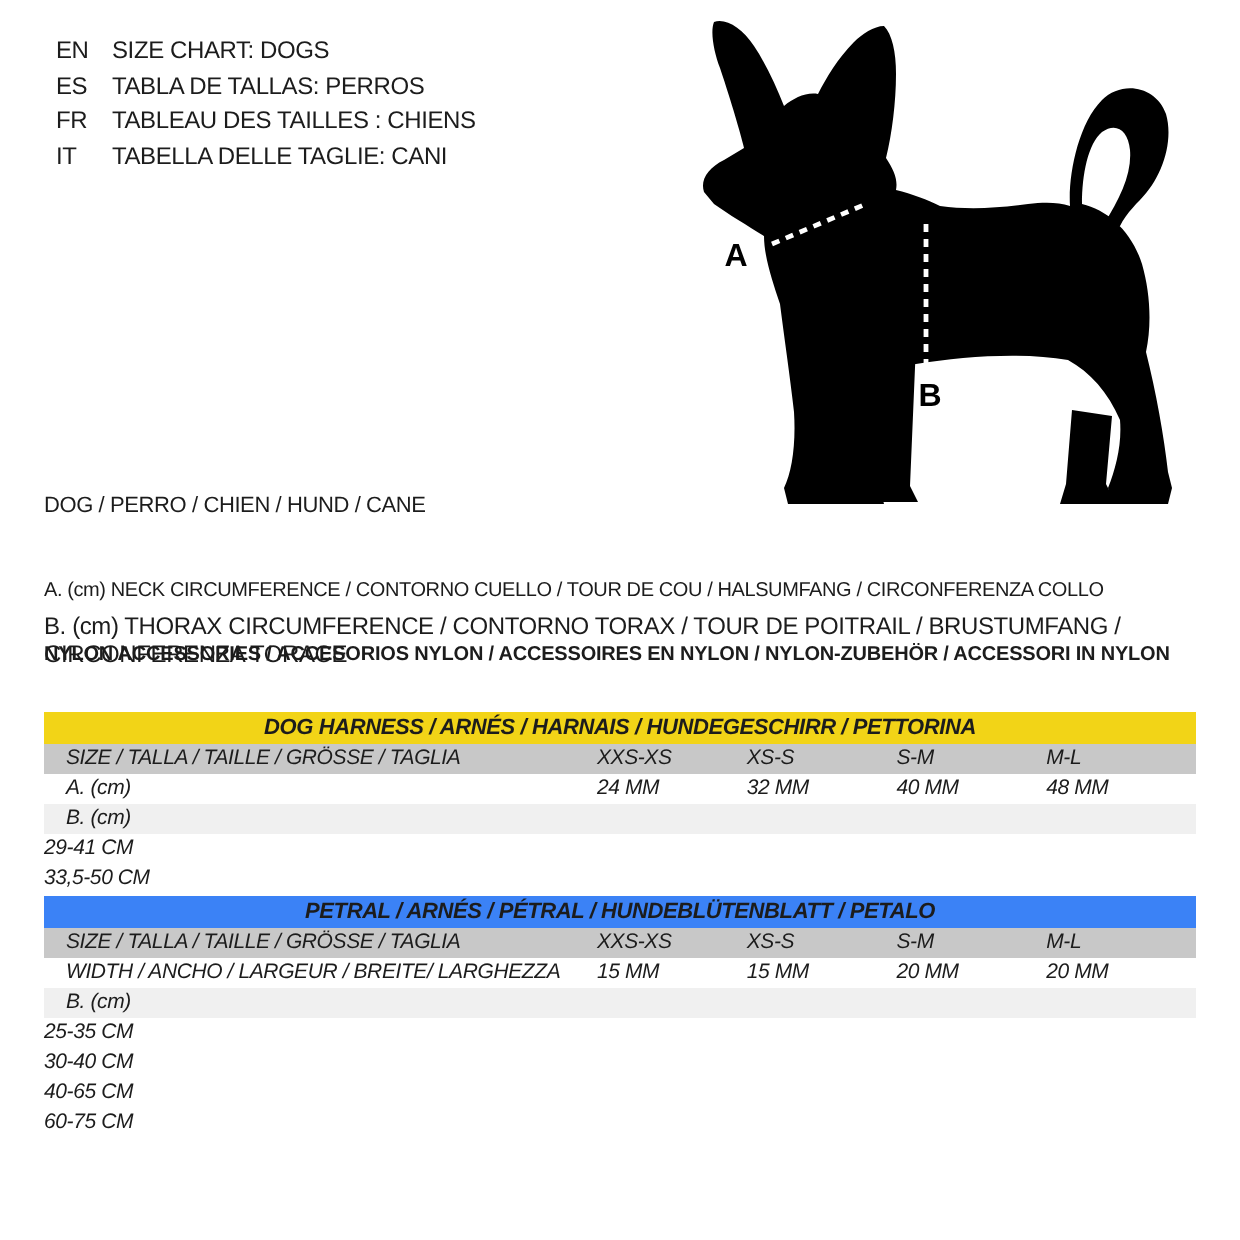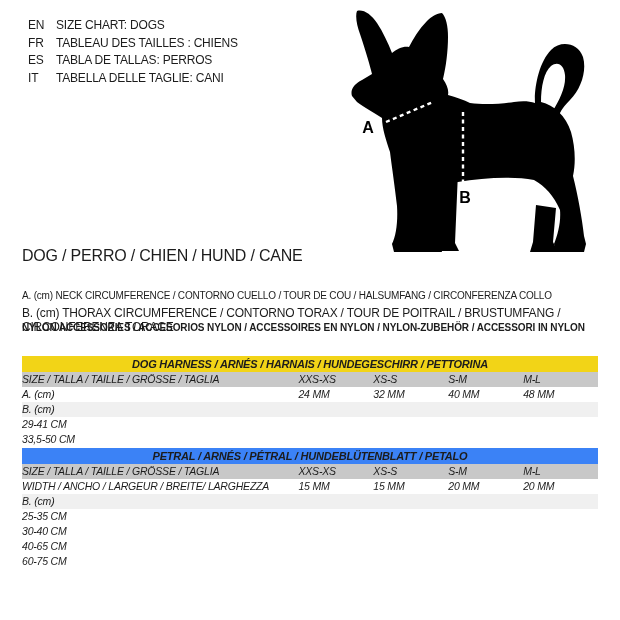--- a/index.html
+++ b/index.html
@@ -11,57 +11,57 @@
   
   .lang-list { position:absolute; left:28px; top:17px; }
   .lang-row { display:flex; height:17.5px; line-height:17.5px; font-size:12px; letter-spacing:-0.2px; }
   .lang-code { width:28px; flex:0 0 28px; }
 
   
   .dog-figure { position:absolute; left:330px; top:0px; width:290px; height:266px; }
   .dog-figure svg { display:block; width:100%; height:100%; }
 
   
-  .species-line { position:absolute; left:22px; top:247px; font-size:16px; letter-spacing:-0.2px; }
+  .species-line { position:absolute; left:22px; top:247px; font-size:11px; letter-spacing:-0.2px; }
   .note-a { position:absolute; left:22px; top:290px; font-size:10px; letter-spacing:-0.2px; }
   .note-b { position:absolute; left:22px; top:306px; font-size:12px; letter-spacing:-0.2px; }
   .material-line { position:absolute; left:22px; top:322px; font-size:10px; font-weight:bold; letter-spacing:-0.1px; }
 
   
   .size-table { position:absolute; left:22px; width:576px;font-style:italic; }
   .tbl-1 { top:356px; }
   .tbl-2 { top:448px; }
   .tbl-title {
     height:16px; line-height:16px; text-align:center;
     font-size:11px; font-weight:bold; background:#F2D417; letter-spacing:-0.2px;
   }
   .tbl-row { display:flex; height:15px; line-height:15px; font-size:10.5px; letter-spacing:-0.2px; }
   .tbl-head { background:#C8C8C8; }
   .row-plain { background:#ffffff; }
   .row-alt { background:#F0F0F0;flex-direction:column; }
-  .col-label { flex:0 0 48%; padding-left:0; box-sizing:border-box; text-align:left; }
+  .col-label { flex:0 0 48%; padding-left:11px; box-sizing:border-box; text-align:left; }
   .col-val { flex:1; text-align:left; }
 </style>
 </head>
 <body>
 
 <div class="page">
 
   <div class="lang-list">
     <div class="lang-row">
       <span class="lang-code">EN</span>
       <span class="lang-label">SIZE CHART: DOGS</span>
     </div>
     <div class="lang-row">
+      <span class="lang-code">ES</span>
+      <span class="lang-label">TABLA DE TALLAS: PERROS</span>
+    </div>
+    <div class="lang-row">
       <span class="lang-code">FR</span>
       <span class="lang-label">TABLEAU DES TAILLES : CHIENS</span>
-    </div>
-    <div class="lang-row">
-      <span class="lang-code">ES</span>
-      <span class="lang-label">TABLA DE TALLAS: PERROS</span>
     </div>
     <div class="lang-row">
       <span class="lang-code">IT</span>
       <span class="lang-label">TABELLA DELLE TAGLIE: CANI</span>
     </div>
   </div>
 
   <div class="dog-figure">
     <svg viewBox="0 0 290 266">
 

